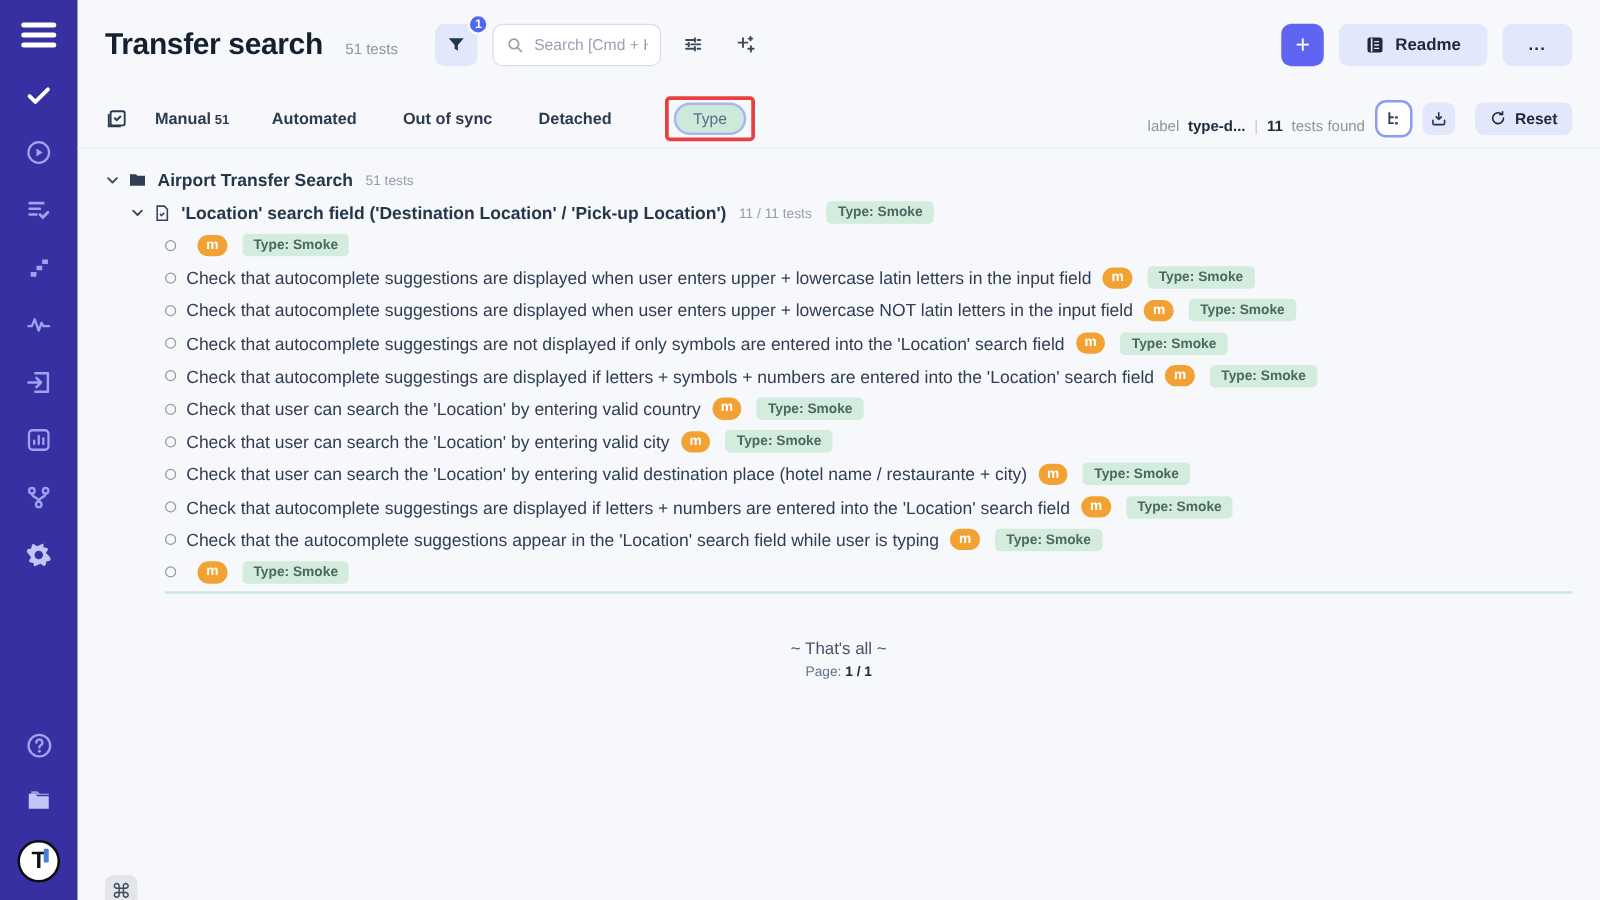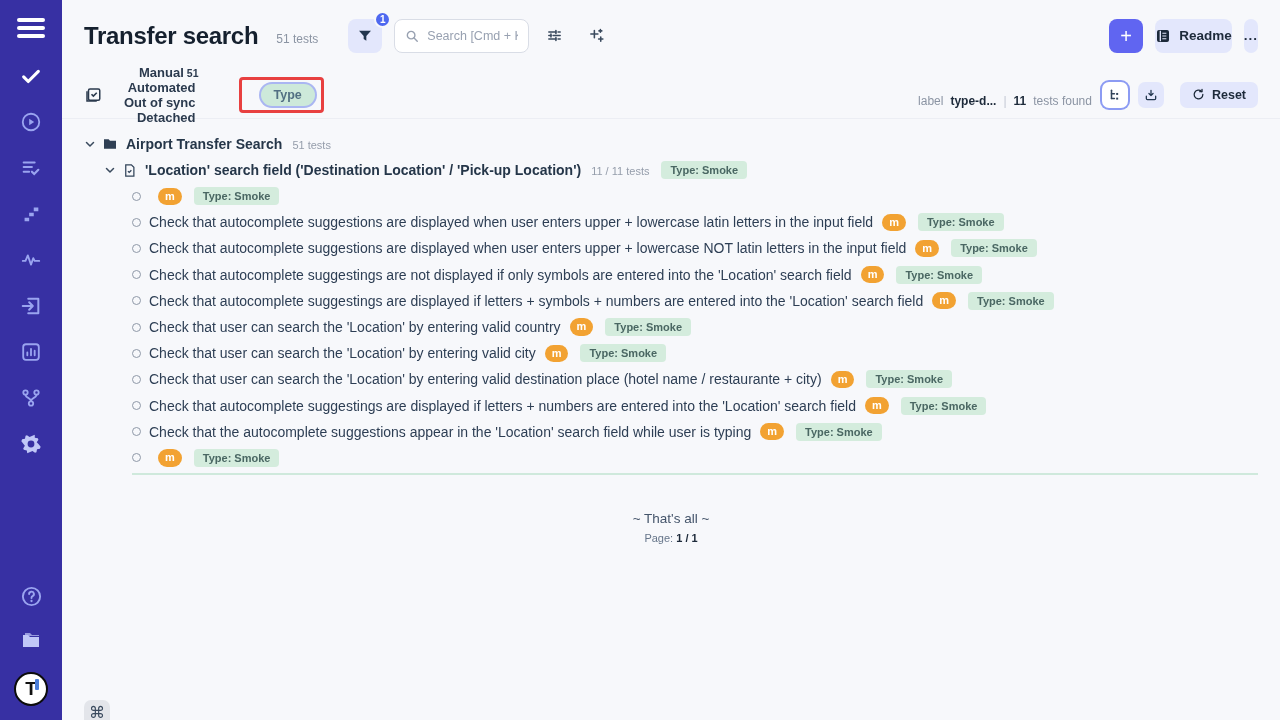--- a/index.html
+++ b/index.html
@@ -55,34 +55,34 @@
   }
   .search-box input::placeholder { color:#98a1b1; }
   .ghost-icon { background:transparent; margin-left:8px; color:#3a4a5e; }
   .header-right { margin-left:auto; display:flex; align-items:center; gap:12px; }
   .btn-primary {
     width:34px; height:34px; border:none; border-radius:8px; background:#6065f1; color:#fff;
     font-size:20px; font-weight:400; display:flex; align-items:center; justify-content:center; cursor:pointer; line-height:1;
   }
   .btn-soft {
     height:34px; border:none; border-radius:8px; background:#e3e7fc; color:#1d2a3a;
-    font-size:13.5px; font-weight:700; padding:0 0; display:flex; align-items:center; gap:8px; cursor:pointer;
+    font-size:13.5px; font-weight:700; padding:0 21px; display:flex; align-items:center; gap:8px; cursor:pointer;
     font-family:"Liberation Sans", sans-serif;
   }
   
   .tabbar { display:flex; align-items:center; height:48px; padding:0 22px; border-bottom:1px solid #eceef4; }
   .tab-check-icon { color:#2b3a4e; margin-right:22px; cursor:pointer; display:flex; }
   .tab { font-size:13px; font-weight:700; color:#2b3a4e; margin-right:34px; cursor:pointer; white-space:nowrap; }
   .tab .tab-count { font-size:10.5px; font-weight:700; margin-left:3px; }
   .type-annot {
     border:3px solid #e84040; border-radius:4px; padding:4px 6px; display:flex; align-items:center; margin-left:6px;
   }
   .type-chip {
-    background:#cde9da; color:#527083; font-size:12.5px; font-weight:700;
-    padding:4px 13px; border-radius:11px; box-shadow:0 0 0 2px #aab6f2; cursor:pointer;margin-left:13px;
+    background:#cde9da; color:#527083; font-size:12.5px; font-weight:400;
+    padding:4px 13px; border-radius:11px; box-shadow:0 0 0 2px #aab6f2; cursor:pointer;
   }
   .tabbar-right { margin-left:auto; display:flex; align-items:flex-end; gap:10px; }
   .filter-summary { font-size:12px; color:#8b94a3; display:flex; align-items:center; gap:7px; white-space:nowrap; }
   .filter-summary b { color:#1d2a3a; }
   .fs-sep { color:#c3c9d4; }
   .sq-btn {
     width:26px; height:26px; border-radius:7px; background:#e3e7fc; border:none;
     display:flex; align-items:center; justify-content:center; color:#2b3a4e; cursor:pointer;
   }
   .sq-btn.selected { background:#ffffff; box-shadow:0 0 0 2px #8c9bf3; }
@@ -269,21 +269,21 @@
 
   <div class="tabbar">
     <span class="tab-check-icon">
       <svg width="18" height="18" viewBox="0 0 24 24" fill="none" stroke="#2b3a4e" stroke-width="2">
           <rect x="6" y="4" width="15" height="15" rx="2"></rect>
           <path d="M10 11l2.5 2.5L17 9" stroke-width="2.2"></path>
           <path d="M4 7v13h13" stroke-width="2"></path>
         </svg>
     </span>
 
-    <div style="display:flex; align-items:flex-end;flex-direction:column;">
+    <div style="display:flex; align-items:center;">
 
         <div class="tab"><span>Manual</span><span class="tab-count">51</span></div>
 
         <div class="tab"><span>Automated</span><span class="tab-count"></span></div>
 
         <div class="tab"><span>Out of sync</span><span class="tab-count"></span></div>
 
         <div class="tab"><span>Detached</span><span class="tab-count"></span></div>
       </div>
 

